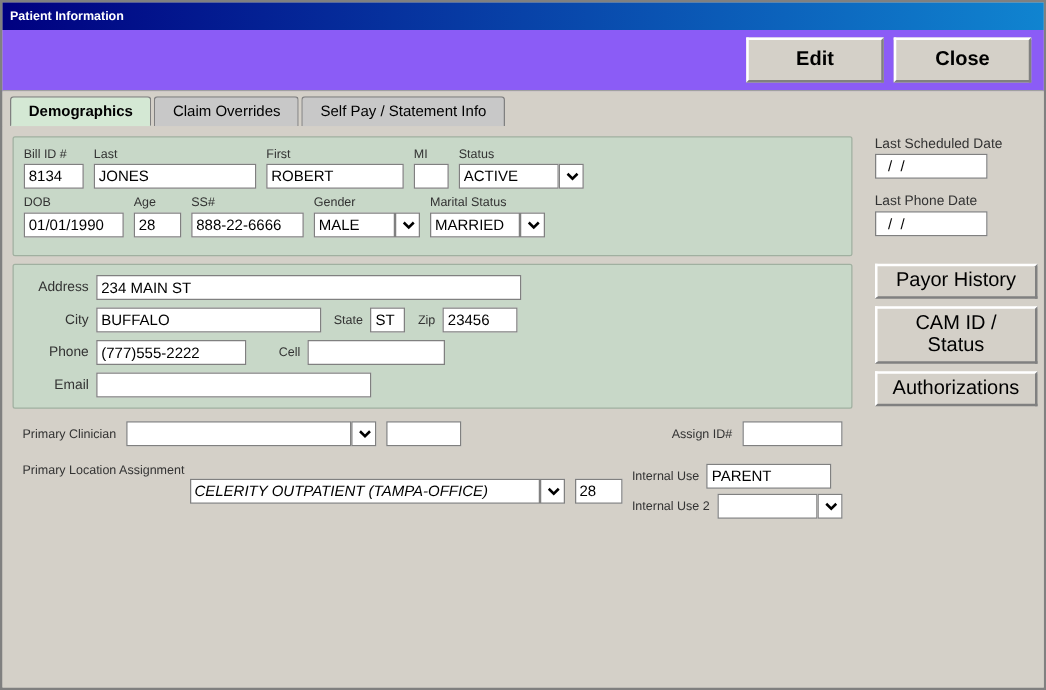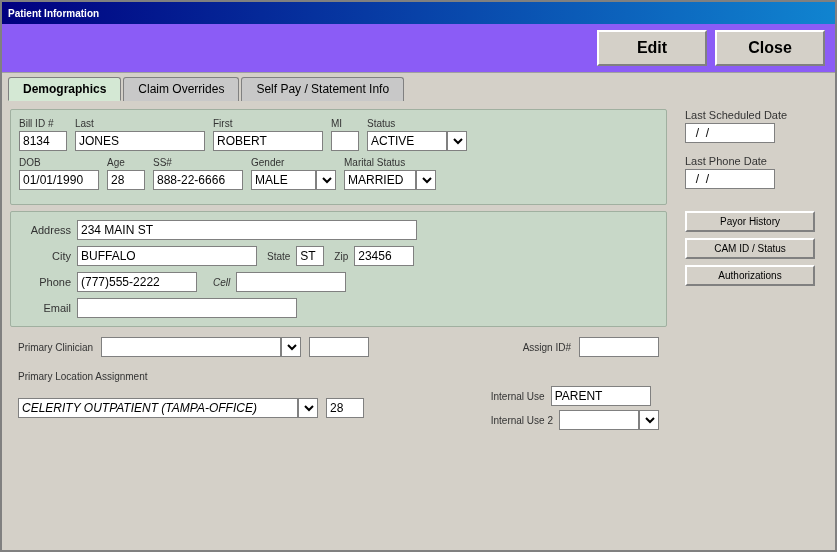--- a/index.html
+++ b/index.html
@@ -146,21 +146,21 @@
       color: #333;
       min-width: 50px;
       text-align: right;
     }
     .btn-right {
       background: #d4d0c8;
       border: 2px solid #808080;
       border-top-color: #ffffff;
       border-left-color: #ffffff;
       padding: 3px 8px;
-      font-size: 10px;
+      font-size: 16px;
       cursor: pointer;
       width: 130px;
       text-align: center;
     }
     .date-display {
       display: flex;
       flex-direction: column;
       gap: 2px;
       margin-bottom: 4px;
     }
@@ -177,21 +177,21 @@
       font-size: 12px;
     }
     .primary-row {
       display: flex;
       align-items: center;
       gap: 8px;
       padding: 4px 8px;
     }
     .location-section {
       display: flex;
-      flex-direction: column;
+      flex-direction: row;
       gap: 4px;
       padding: 4px 8px;
     }
     .internal-row {
       display: flex;
       align-items: center;
       gap: 6px;
     }
   </style>
 </head>
@@ -296,21 +296,21 @@
           <span class="addr-label">City</span>
           <input type="text" style="width: 180px;" value="BUFFALO">
           <span class="field-label" style="margin-left:4px;">State</span>
           <input type="text" style="width: 28px;" value="ST">
           <span class="field-label" style="margin-left:4px;">Zip</span>
           <input type="text" style="width: 60px;" value="23456">
         </div>
         <div class="address-row">
           <span class="addr-label">Phone</span>
           <input type="text" style="width: 120px;" value="(777)555-2222">
-          <span class="field-label" style="margin-left:10px;font-style:italic;">Cell</span>
+          <span class="field-label" style="margin-left:20px;">Cell</span>
           <input type="text" style="width: 110px;" value="">
         </div>
         <div class="address-row">
           <span class="addr-label">Email</span>
           <input type="text" style="width: 220px;" value="">
         </div>
       </div>
 
       <div class="primary-row">
         <span class="field-label">Primary Clinician</span>

